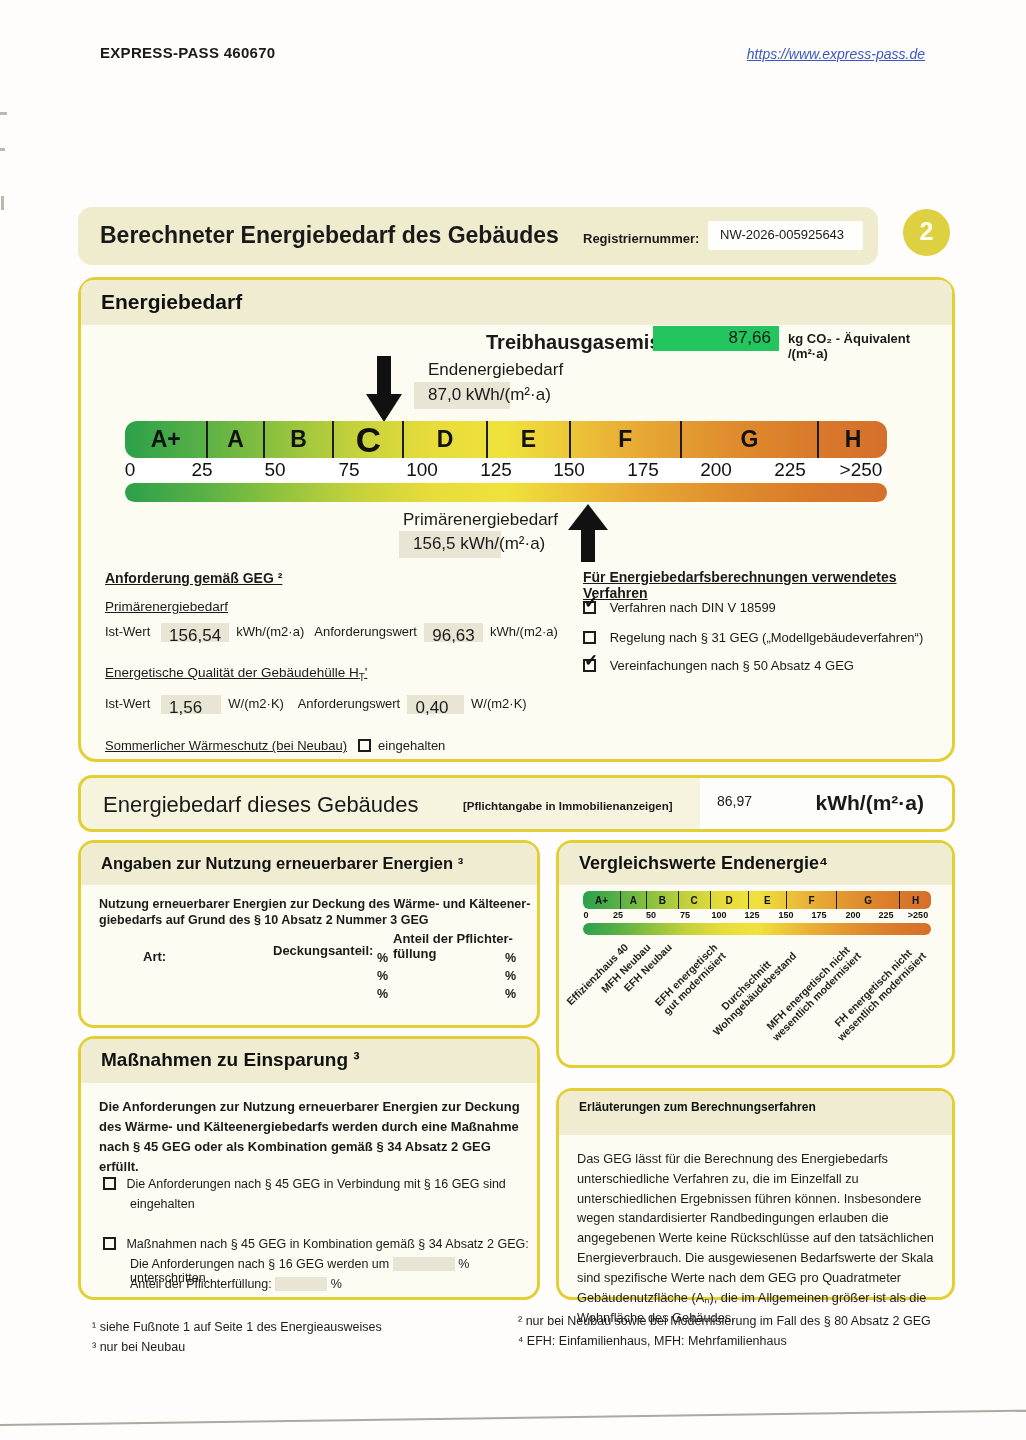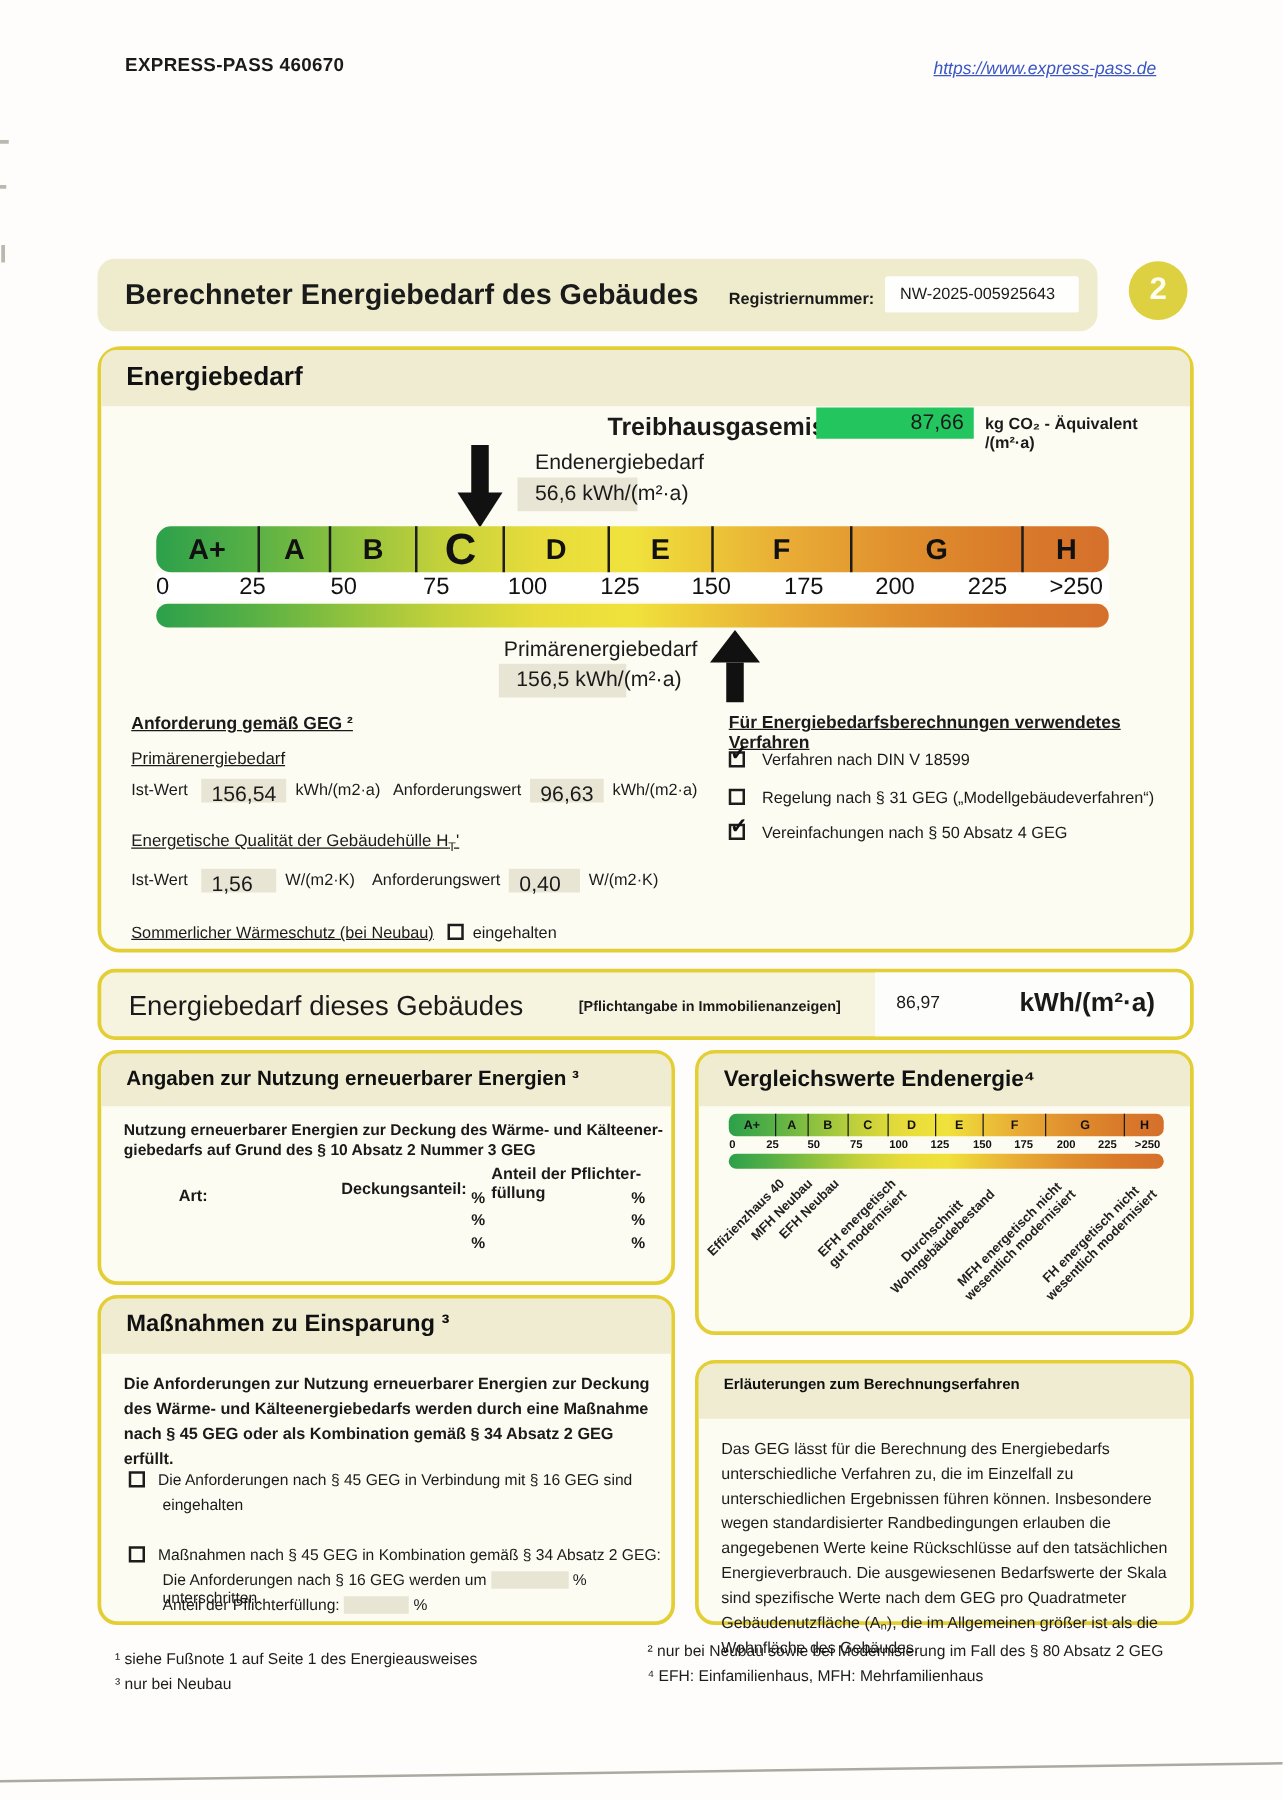--- a/index.html
+++ b/index.html
@@ -150,21 +150,21 @@
 <div class="page">
 
   <div class="doc-id">EXPRESS-PASS 460670</div>
   <a class="doc-link" href="#">https://www.express-pass.de</a>
 
 
   <div class="sect-bar">
     <div class="sect-title">Berechneter Energiebedarf des Gebäudes</div>
     <div class="reg-label">Registriernummer:</div>
     <div class="reg-box">
-      <span>NW-2025-005925643</span>
+      <span>NW-2026-005925643</span>
     </div>
   </div>
   <div class="page-circle">
     <span>2</span>
   </div>
 
   <div class="ybox energy-box">
     <div class="ybox-head">
       <div class="head-title">Energiebedarf</div>
     </div>
@@ -175,21 +175,21 @@
     </div>
     <div class="ghg-unit">kg CO₂ - Äquivalent /(m²·a)</div>
 
     <svg class="arrow-down" width="40" height="66">
       <rect x="13" y="0" width="14" height="40" fill="#111"></rect>
       <polygon points="2,38 38,38 20,66" fill="#111"></polygon>
     </svg>
     <div class="end-label">Endenergiebedarf</div>
     <div class="end-value-row">
       <span class="end-shade"></span>
-      <span class="end-text"><span>56,6</span>&nbsp;<span>kWh/(m²·a)</span></span>
+      <span class="end-text"><span>87,0</span>&nbsp;<span>kWh/(m²·a)</span></span>
     </div>
 
     <div class="scale">
       <div class="scale-top">
         <div class="scale-cell" style="flex:30">
             <span class="scale-letter">A+</span>
           </div>
         <div class="scale-cell" style="flex:20">
             <span class="scale-letter">A</span>
           </div>

